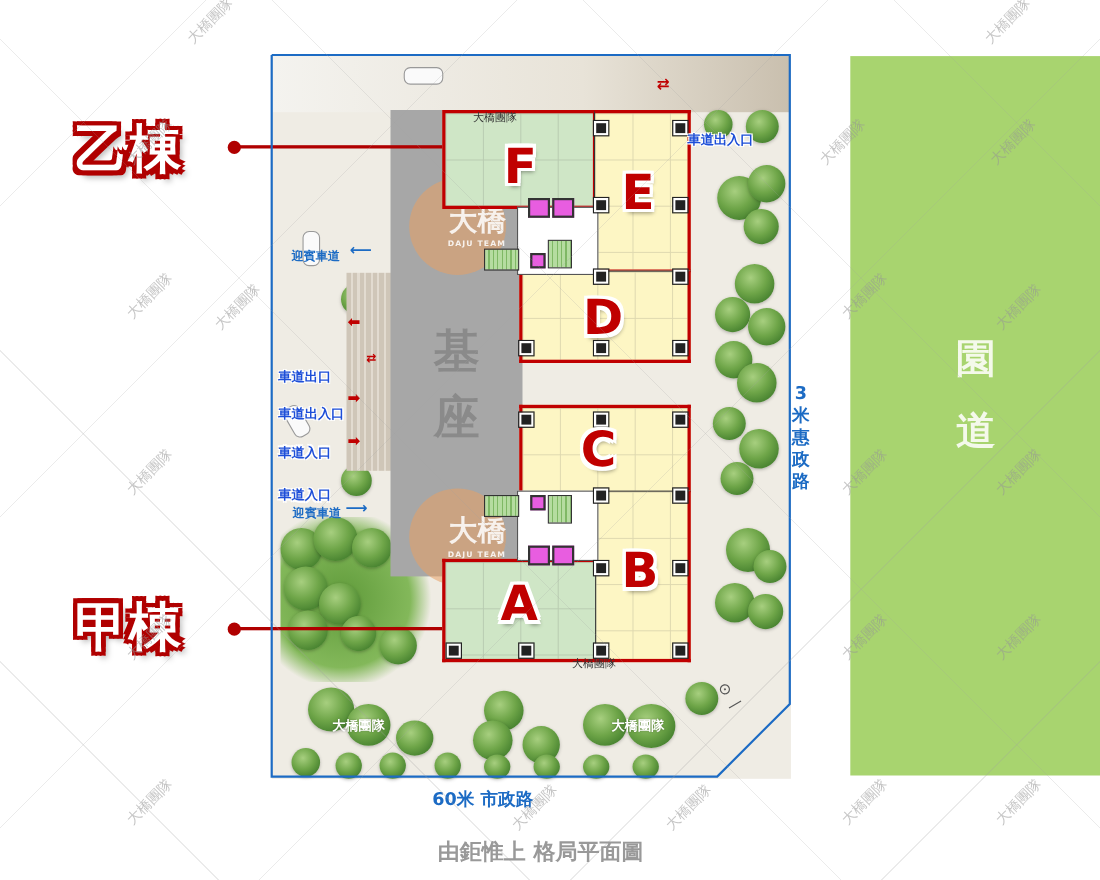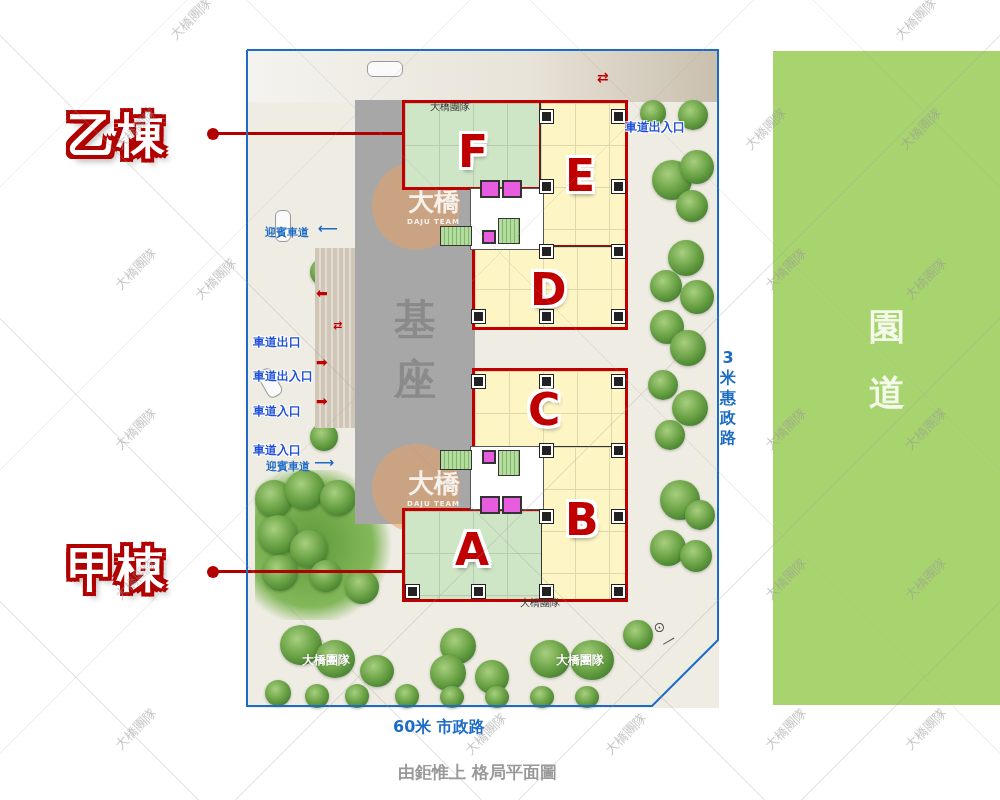--- a/index.html
+++ b/index.html
@@ -38,21 +38,21 @@
     text-shadow: -4px -4px 0 #b00000, 4px -4px 0 #b00000, -4px 4px 0 #b00000, 4px 4px 0 #b00000, 0 4px 0 #b00000, 4px 0 0 #b00000, -4px 0 0 #b00000, 0 -4px 0 #b00000, 5px 6px 6px rgba(0,0,0,0.35); }
   .leader { position:absolute; height:3px; background:#b00000; }
   .dot { position:absolute; width:12px; height:12px; border-radius:50%; background:#b00000; }
   .red-label { position:absolute; font-weight:bold; font-size:12px; color:#1d4ed8; white-space:nowrap;
     text-shadow:-1px -1px 0 #fff,1px -1px 0 #fff,-1px 1px 0 #fff,1px 1px 0 #fff;margin-top:48px; }
   .blue-label { position:absolute; font-weight:bold; font-size:11px; color:#1c6bc4; white-space:nowrap; }
   .arrow-red { position:absolute; color:#c00000; font-size:14px; font-weight:bold; line-height:12px; }
   .arrow-blue { position:absolute; color:#1c6bc4; font-size:14px; font-weight:bold; line-height:10px; }
   .road-label-v { position:absolute; left:717px; top:348px; width:22px; color:#1c6bc4; font-weight:bold; font-size:16px; text-align:center; line-height:20px; }
   .road-label-h { position:absolute; left:393px; top:717px; color:#1c6bc4; font-weight:bold; font-size:16px; white-space:nowrap; }
-  .caption { position:absolute; left:398px; top:761px; color:#999; font-weight:bold; font-size:17px; white-space:nowrap; }
+  .caption { position:absolute; left:398px; top:761px; color:#999; font-weight:bold; font-size:20px; white-space:nowrap; }
   .park { left:773px; top:51px; width:227px; height:654px; background:#a8d46f; }
   .park-label { position:absolute; left:862px; top:294px; width:50px; color:#f4f9ea; font-size:36px; font-weight:bold; text-align:center; line-height:66px; }
   .logo { position:absolute; width:88px; height:88px; border-radius:50%; background:rgba(232,160,100,0.55); color:rgba(255,255,255,0.85); text-align:right; font-weight:bold; }
   .logo .big { font-size:26px; line-height:26px; margin-top:26px; display:block; }
   .logo .sm { font-size:7px; letter-spacing:1px; display:block; margin-top:4px; }
   .land-wm { position:absolute; color:#fff; font-size:12px; font-weight:bold; text-shadow:0 0 2px rgba(0,0,0,0.3); }
   .car { position:absolute; background:#fafafa; border:1px solid #999; border-radius:6px; }
 </style>
 </head>
 <body>

